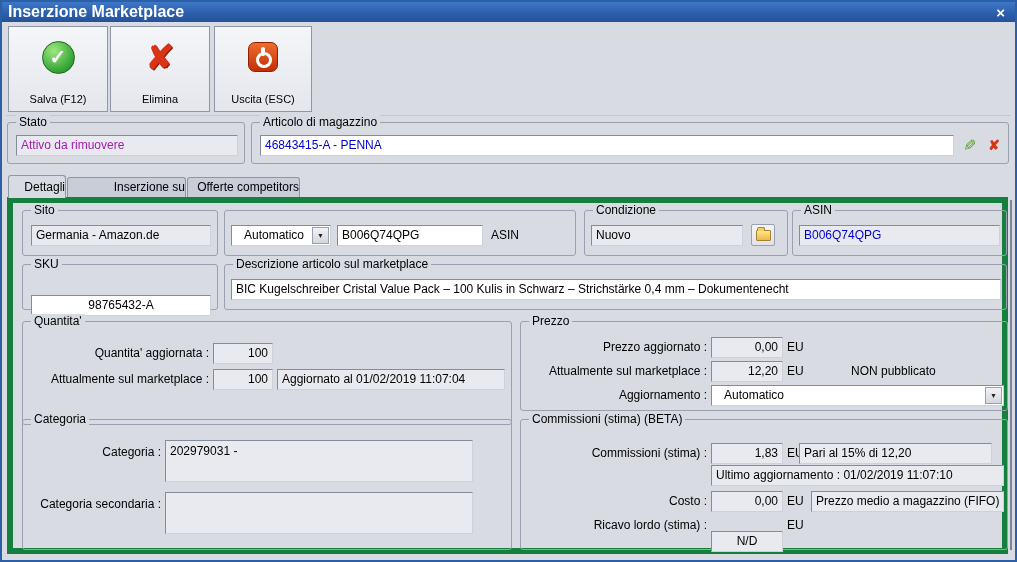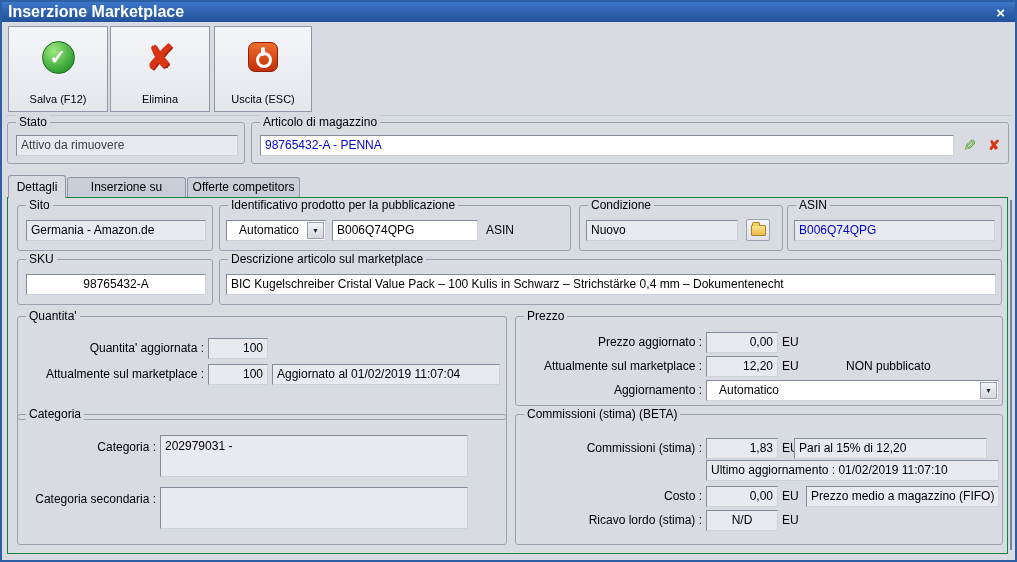--- a/index.html
+++ b/index.html
@@ -43,42 +43,42 @@
   .groupbox { position:absolute; border:1px solid #9aa0b0; border-radius:3px; }
   .gb-label { position:absolute; top:-8px; left:8px; background:#d9dbe3; padding:0 3px;
               font-size:12px; line-height:15px; white-space:nowrap; }
 
   
   .fld { position:absolute; height:21px; line-height:19px; padding:0 4px; background:#e9eaef;
          border:1px solid; border-color:#848b9a #cdd1d9 #cdd1d9 #848b9a; font-size:12px;
          white-space:nowrap; overflow:hidden; }
   .fld.white { background:#fff; }
   .fld.right { text-align:right; }
-  .fld.center { text-align:center; }
+  .fld.center { text-align:center;margin-top:16px; }
   .fld.multiline { white-space:normal; line-height:16px; padding:2px 4px; overflow:hidden; }
   .lbl { position:absolute; height:20px; line-height:20px; font-size:12px; white-space:nowrap; }
   .lbl.right { text-align:right; }
-  .txt-red { color:#404040; }
+  .txt-red { color:#a21caf; }
   .txt-blue { color:#0000cc; }
 
   
   .dd { position:absolute; height:21px; background:#fff; border:1px solid;
         border-color:#848b9a #cdd1d9 #cdd1d9 #848b9a; line-height:19px;
         padding:0 20px 0 12px; font-size:12px; cursor:pointer; white-space:nowrap; overflow:hidden; }
   .dd-arrow { position:absolute; top:1px; right:1px; bottom:1px; width:17px;
               background:linear-gradient(180deg,#f2f3f6,#d4d7de); border:1px solid #9aa0b0;
               display:flex; align-items:center; justify-content:center; font-size:7px; color:#222; }
 
   
   .tab { position:absolute; border:1px solid #8f96a6; border-bottom:none;
-         border-radius:3px 3px 0 0; text-align:center; font-size:12px; background:#c9cdd8;
+         border-radius:3px 3px 0 0; text-align:right; font-size:12px; background:#c9cdd8;
          line-height:19px; cursor:pointer; }
   .tab.active { background:#d9dbe3; z-index:3; line-height:22px; }
   .panel { position:absolute; left:5px; top:195px; width:1001px; height:357px;
-           border:1px solid #15803d; background:#d9dbe3; z-index:1; }
+           border:6px solid #15803d; background:#d9dbe3; z-index:1; }
 
   
   .icon-btn { position:absolute; cursor:pointer; display:flex; align-items:center;
               justify-content:center; }
   .pencil-glyph { font-size:16px; color:#58a028; transform:scaleX(-1); }
   .small-x { font-size:14px; font-weight:bold; color:#d83415; }
   .folder-btn { width:24px; height:22px; background:linear-gradient(180deg,#f4f5f8,#e0e2e8);
                 border:1px solid #9aa0b0; border-radius:2px; }
   .folder-glyph { width:15px; height:11px; background:linear-gradient(180deg,#ffe389,#ecba4b);
                   border:1px solid #a5842b; border-radius:1px; position:relative; }
@@ -125,42 +125,41 @@
     <div class="tb-label">Uscita (ESC)</div>
   </div>
 
   <div class="groupbox" style="left:5px; top:120px; width:238px; height:42px;">
     <span class="gb-label">Stato</span>
     <div class="fld txt-red" style="left:8px; top:12px; width:222px;">Attivo da rimuovere</div>
   </div>
 
   <div class="groupbox" style="left:249px; top:120px; width:758px; height:42px;">
     <span class="gb-label">Articolo di magazzino</span>
-    <div class="fld white txt-blue" style="left:8px; top:12px; width:694px;">98765432-A - PENNA</div>
+    <div class="fld white txt-blue" style="left:8px; top:12px; width:694px;">46843415-A - PENNA</div>
     <div class="icon-btn" style="left:708px; top:11px; width:20px; height:22px;">
       <span class="pencil-glyph">✎</span>
     </div>
     <div class="icon-btn" style="left:732px; top:11px; width:20px; height:22px;">
       <span class="small-x">✘</span>
     </div>
   </div>
 
   <div class="tab active" style="left:6px; top:173px; width:58px; height:23px;">Dettagli</div>
   <div class="tab" style="left:65px; top:175px; width:119px; height:20px;">Inserzione su Amazon</div>
   <div class="tab" style="left:185px; top:175px; width:113px; height:20px;">Offerte competitors</div>
 
   <div class="panel">
 
     <div class="groupbox" style="left:9px; top:7px; width:196px; height:46px;">
       <span class="gb-label">Sito</span>
       <div class="fld" style="left:8px; top:14px; width:180px;">Germania - Amazon.de</div>
     </div>
 
     <div class="groupbox" style="left:211px; top:7px; width:352px; height:46px;">
-      <span class="gb-label">Identificativo prodotto per la pubblicazione</span>
       <div class="dd" style="left:6px; top:14px; width:100px;">
         <span>Automatico</span>
         <span class="dd-arrow">▼</span>
       </div>
       <div class="fld white" style="left:112px; top:14px; width:146px;">B006Q74QPG</div>
       <span class="lbl" style="left:266px; top:14px;">ASIN</span>
     </div>
 
     <div class="groupbox" style="left:571px; top:7px; width:204px; height:46px;">
       <span class="gb-label">Condizione</span>

